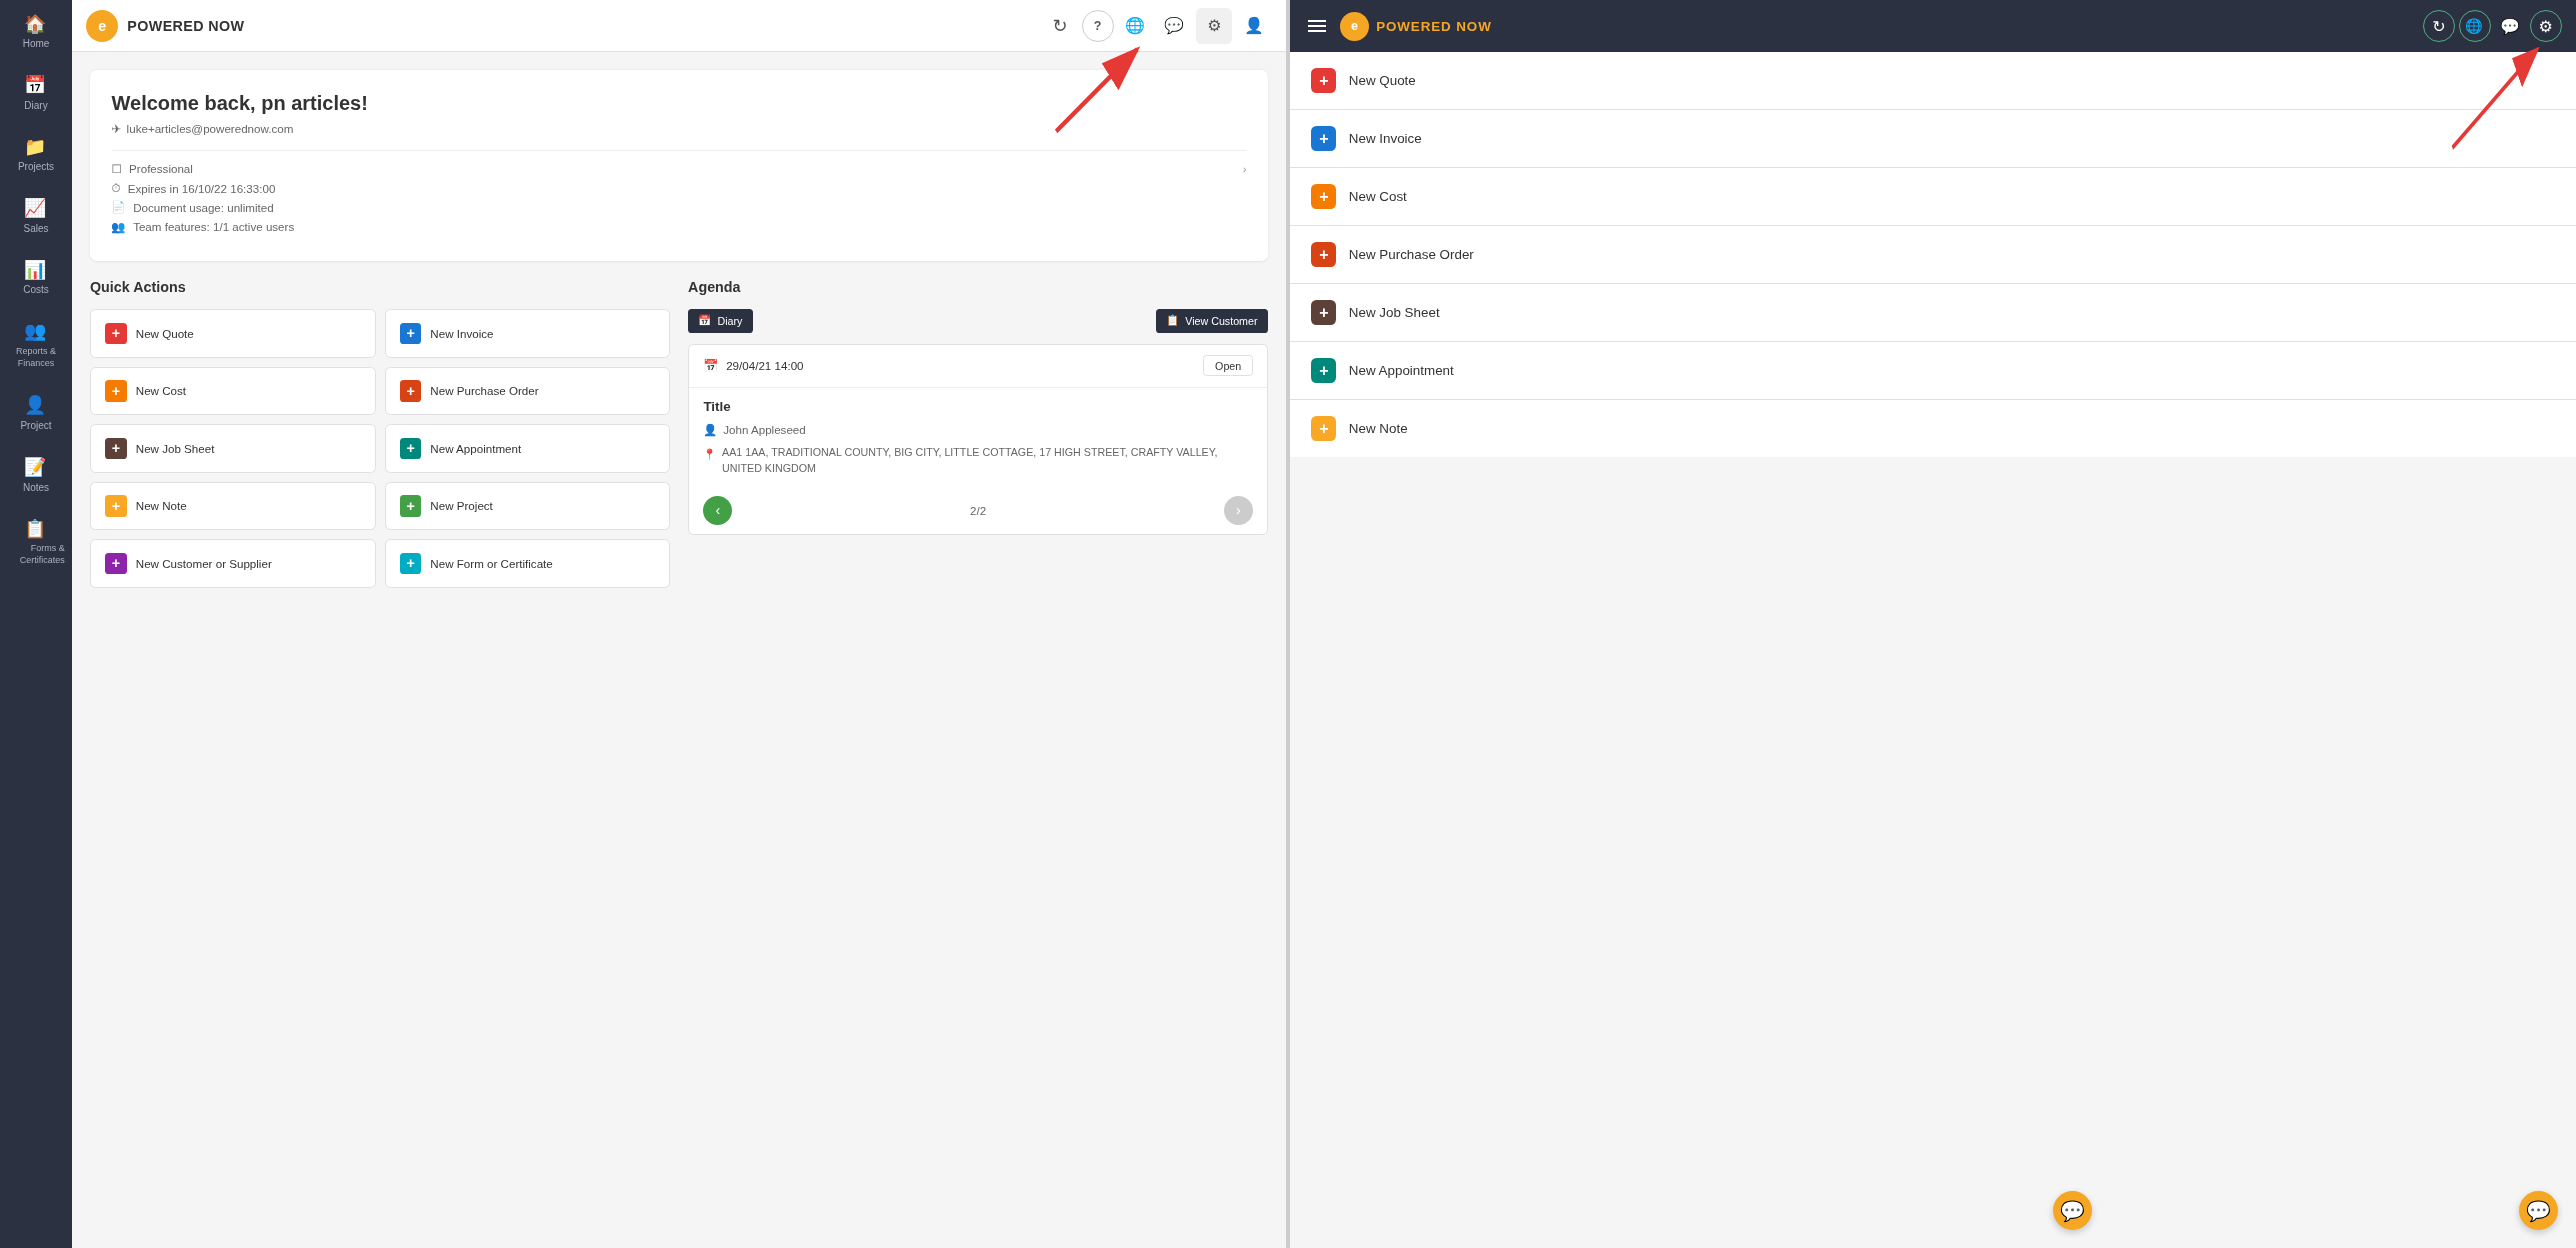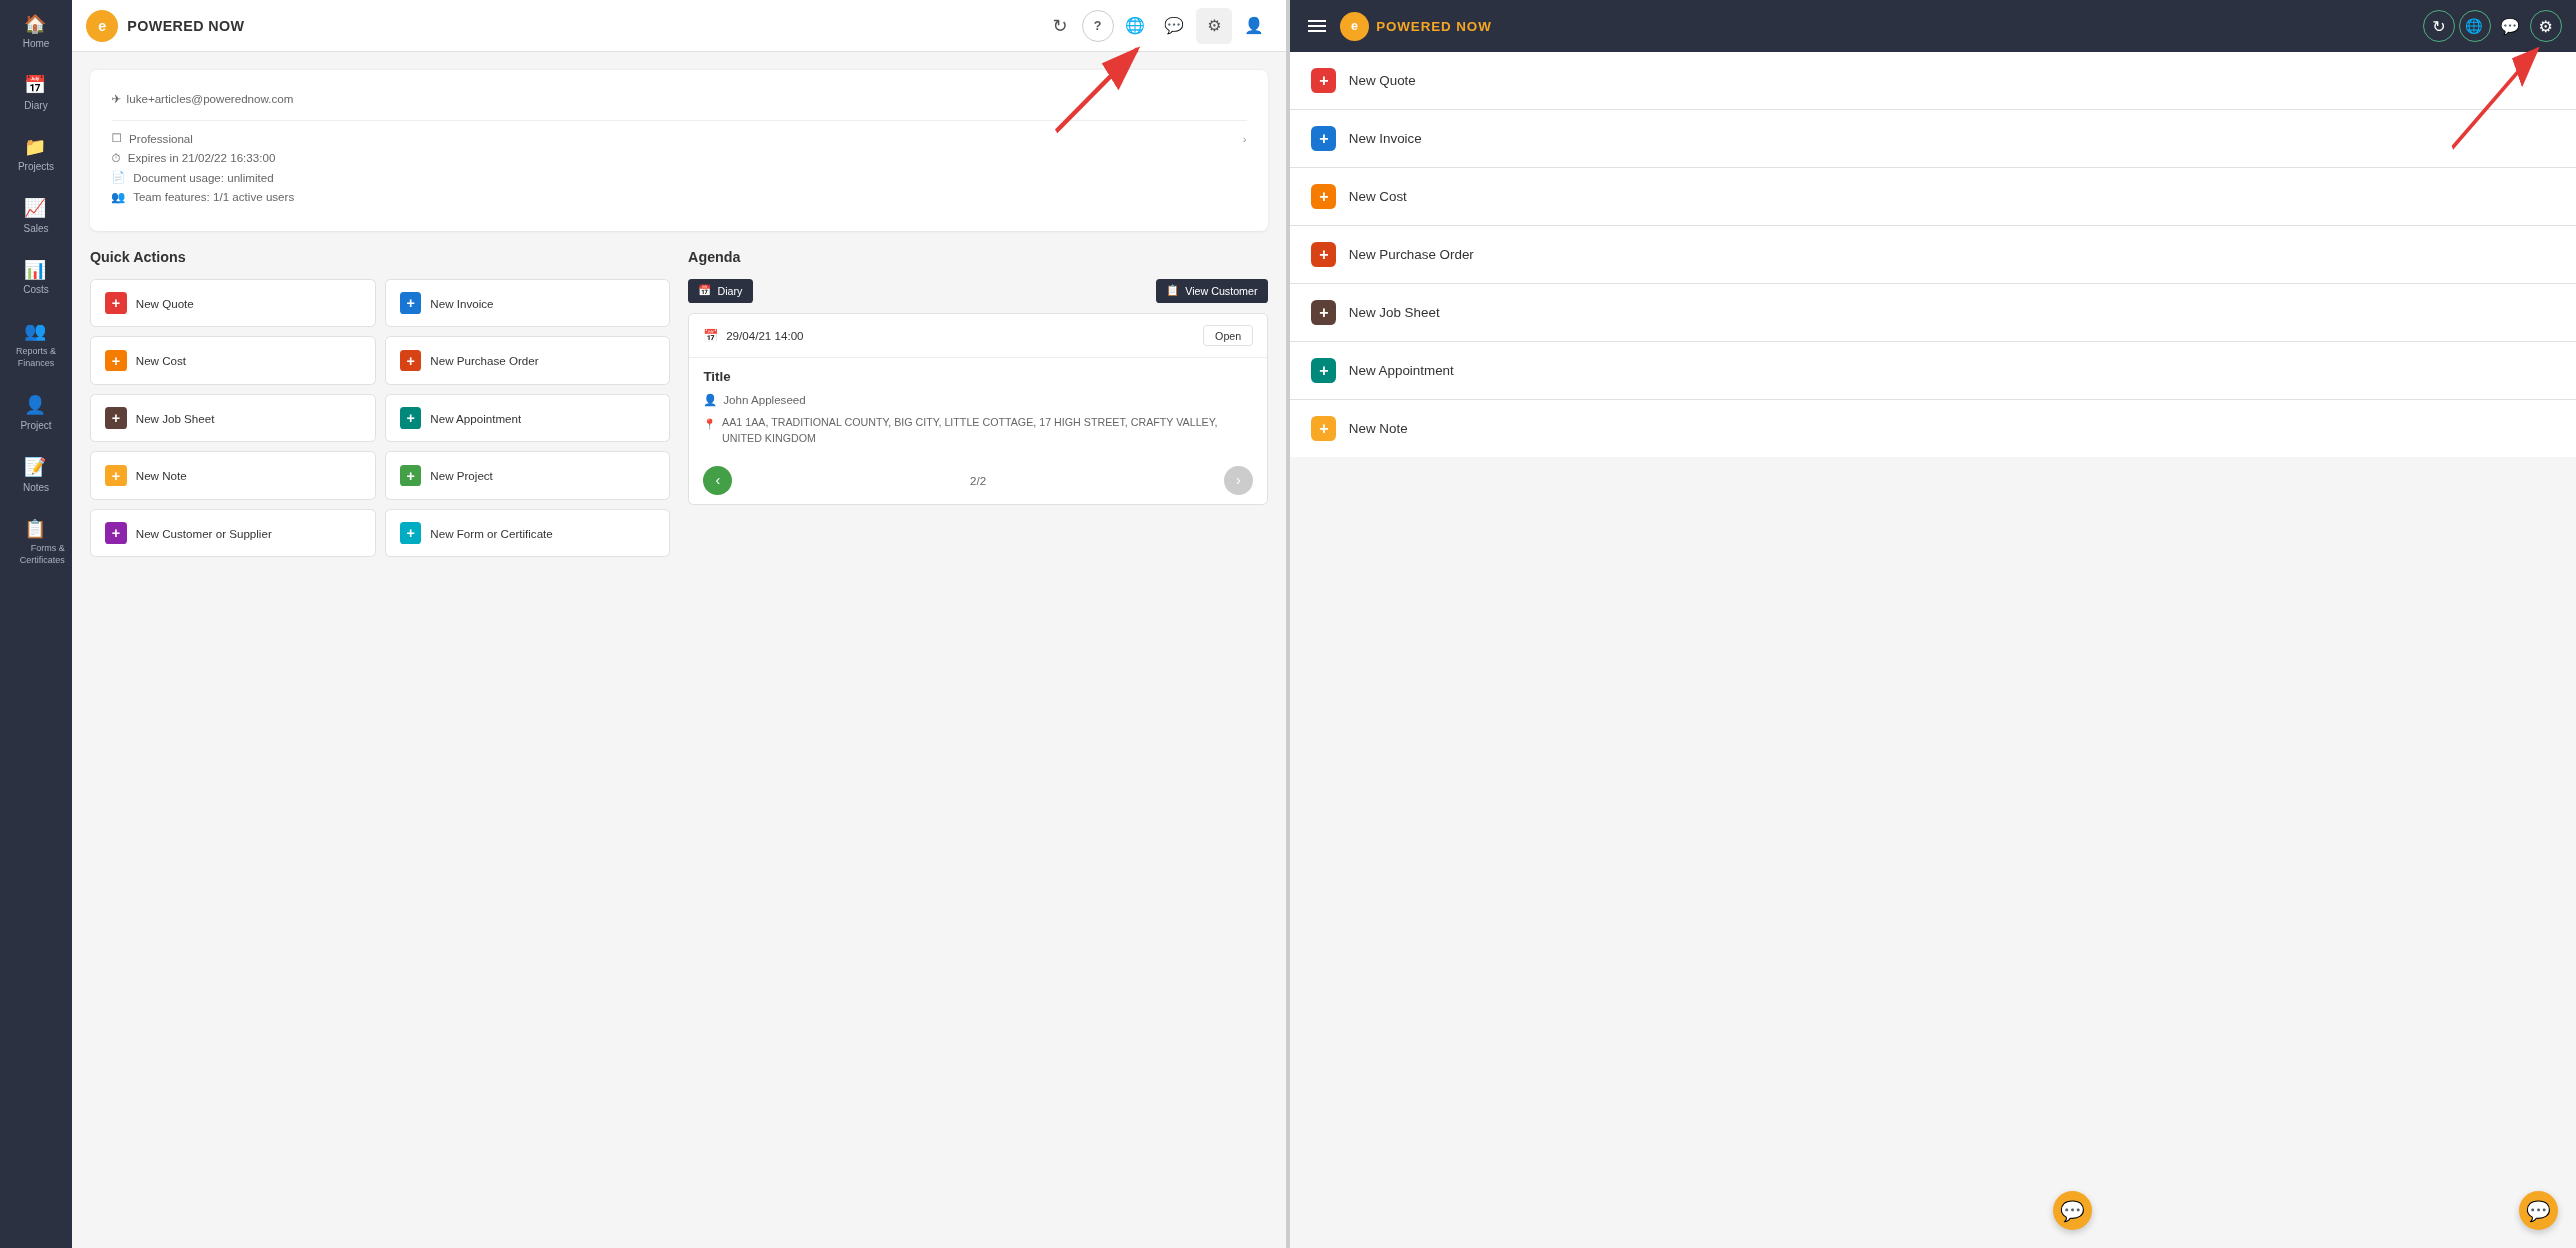--- a/index.html
+++ b/index.html
@@ -160,33 +160,34 @@
           <button class="topbar-icon-btn" title="Language" style="font-size:16px;">🌐</button>
           <button class="topbar-icon-btn" title="Chat" style="font-size:16px;">💬</button>
           <button class="topbar-icon-btn active" title="Settings" style="font-size:16px;">⚙</button>
           <button class="topbar-icon-btn" title="User" style="font-size:16px;">👤</button>
         </div>
       </div>
 
       <div class="scroll-area">
 
         <div class="welcome-card">
+          <div class="welcome-title">Welcome back, pn articles!</div>
           <div class="welcome-email">
             <span>✈</span>
             <span>luke+articles@powerednow.com</span>
           </div>
           <div class="plan-info">
             <div class="plan-row">
               <span>☐</span>
               <span>Professional</span>
               <span class="plan-arrow">›</span>
             </div>
             <div class="plan-row">
               <span>⏱</span>
-              <span>Expires in 21/02/22 16:33:00</span>
+              <span>Expires in 16/10/22 16:33:00</span>
             </div>
             <div class="plan-row">
               <span>📄</span>
               <span>Document usage: unlimited</span>
             </div>
             <div class="plan-row">
               <span>👥</span>
               <span>Team features: 1/1 active users</span>
             </div>
           </div>

